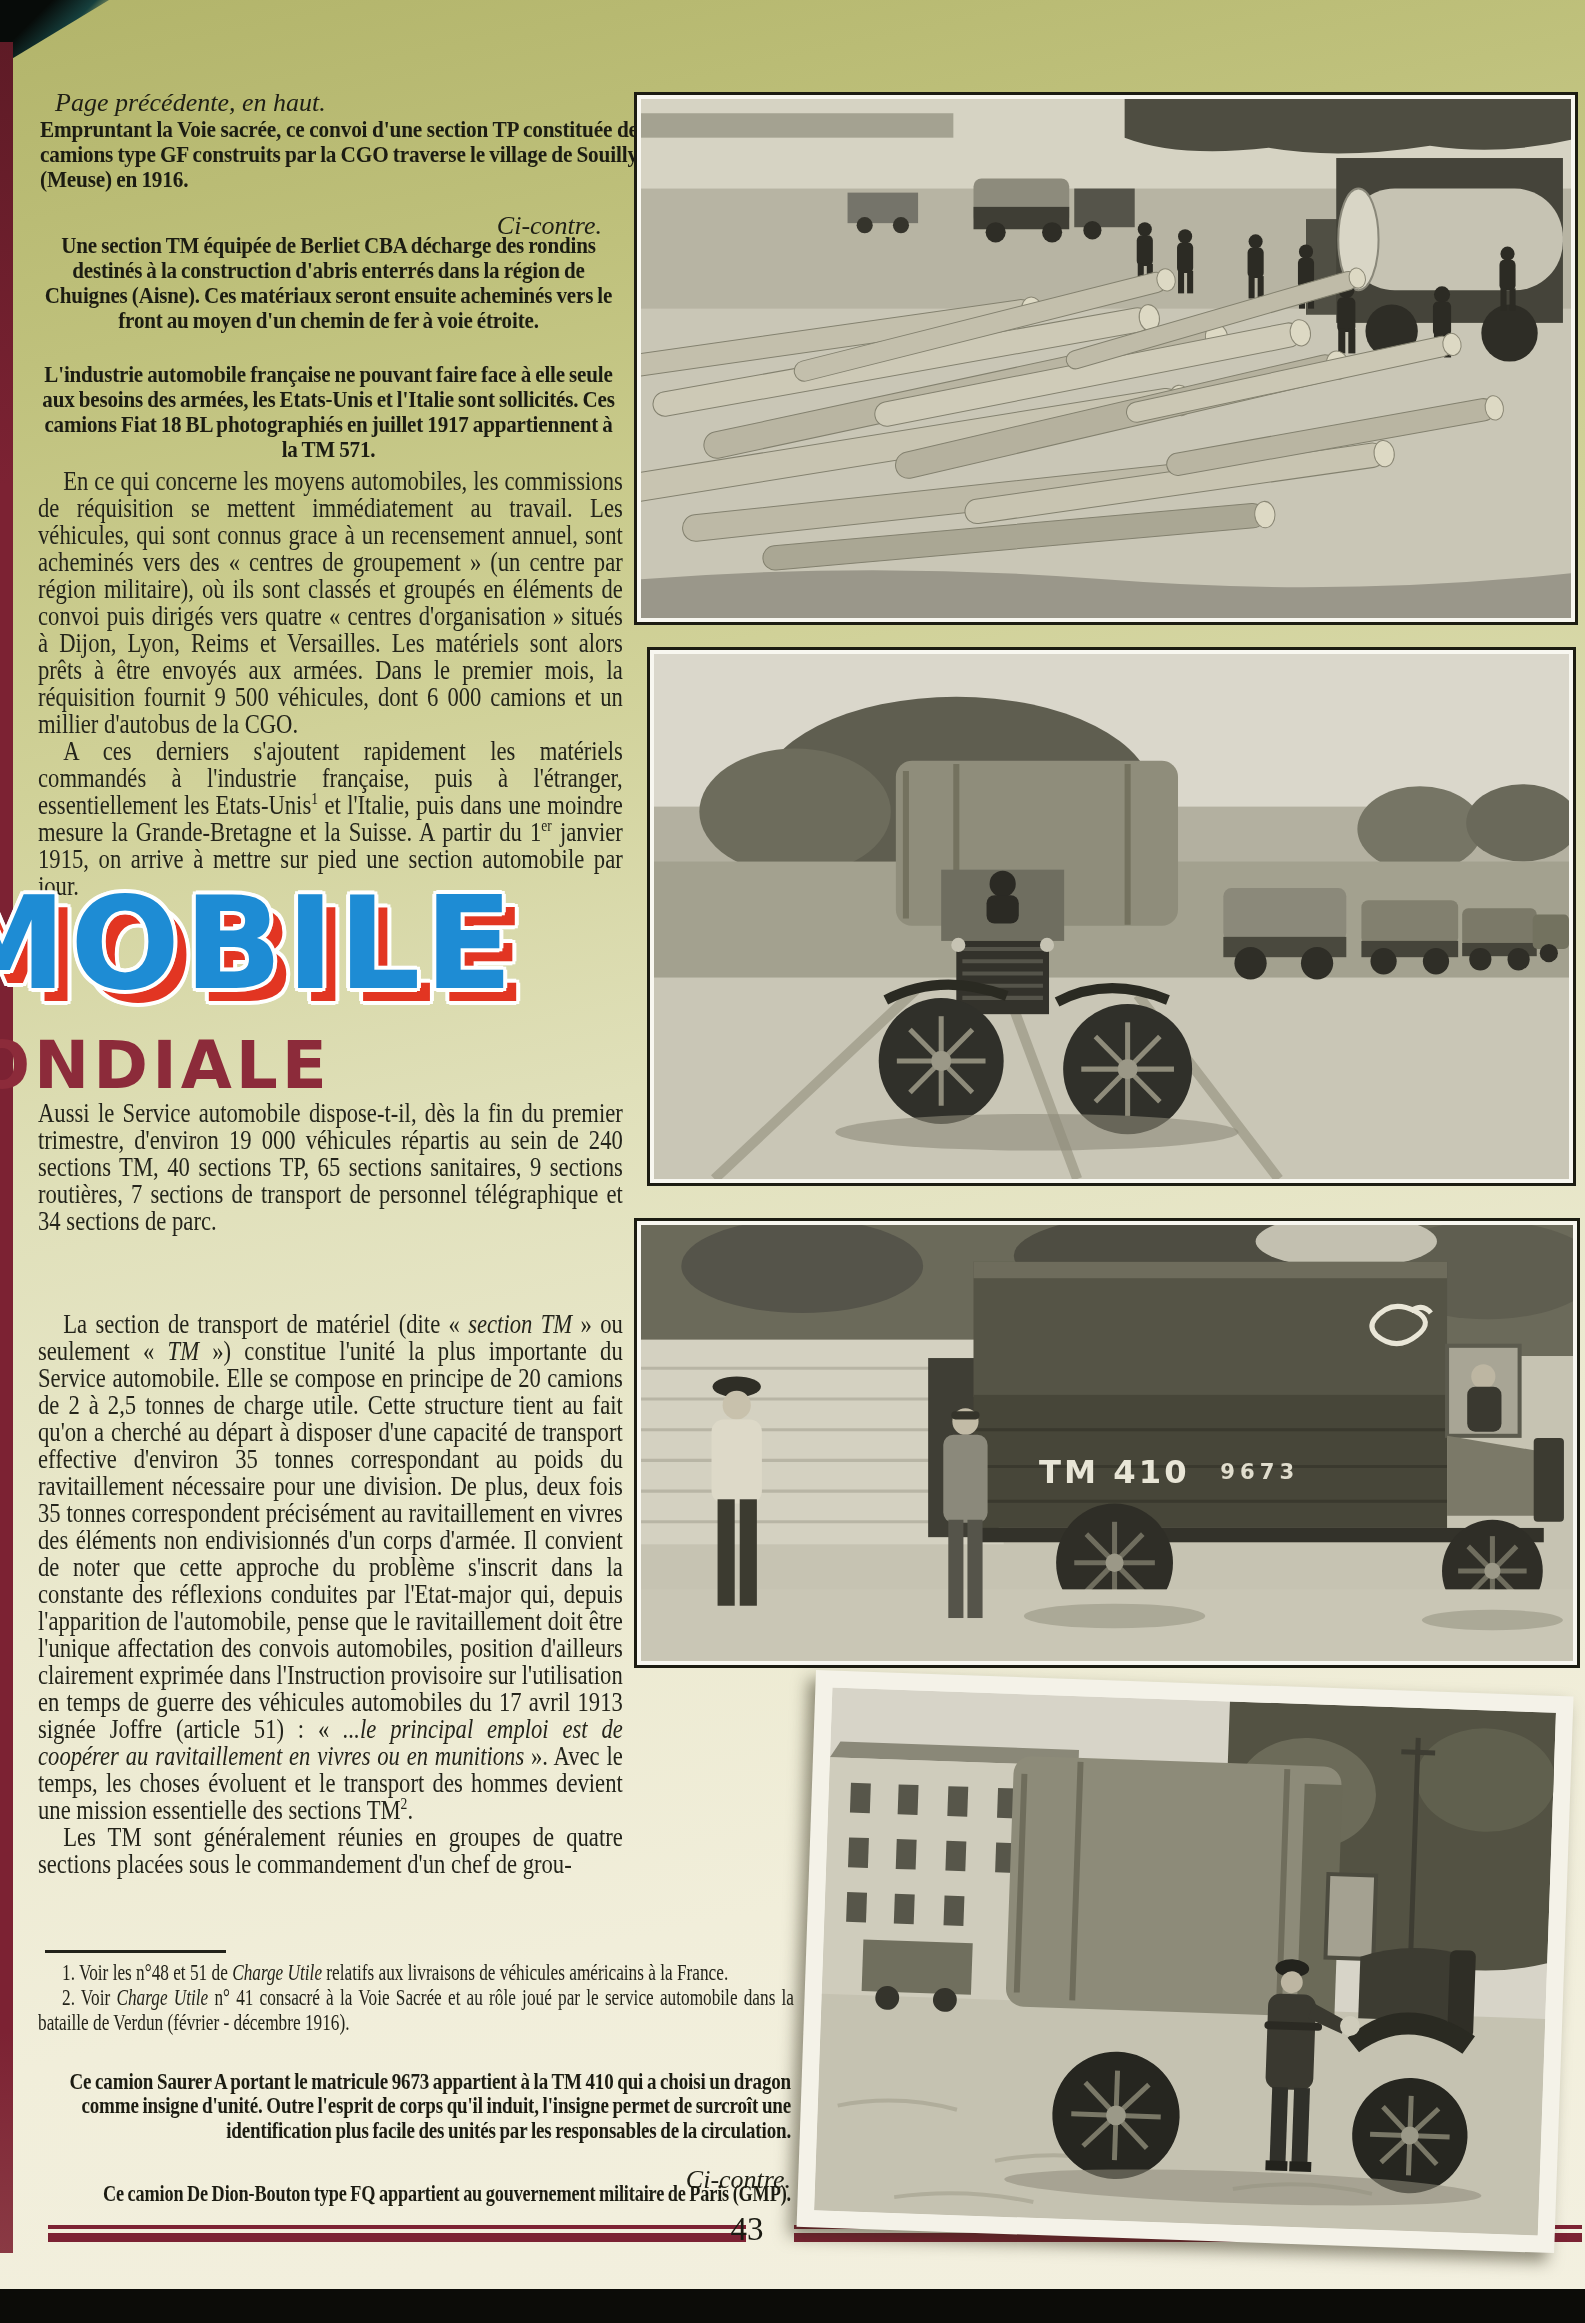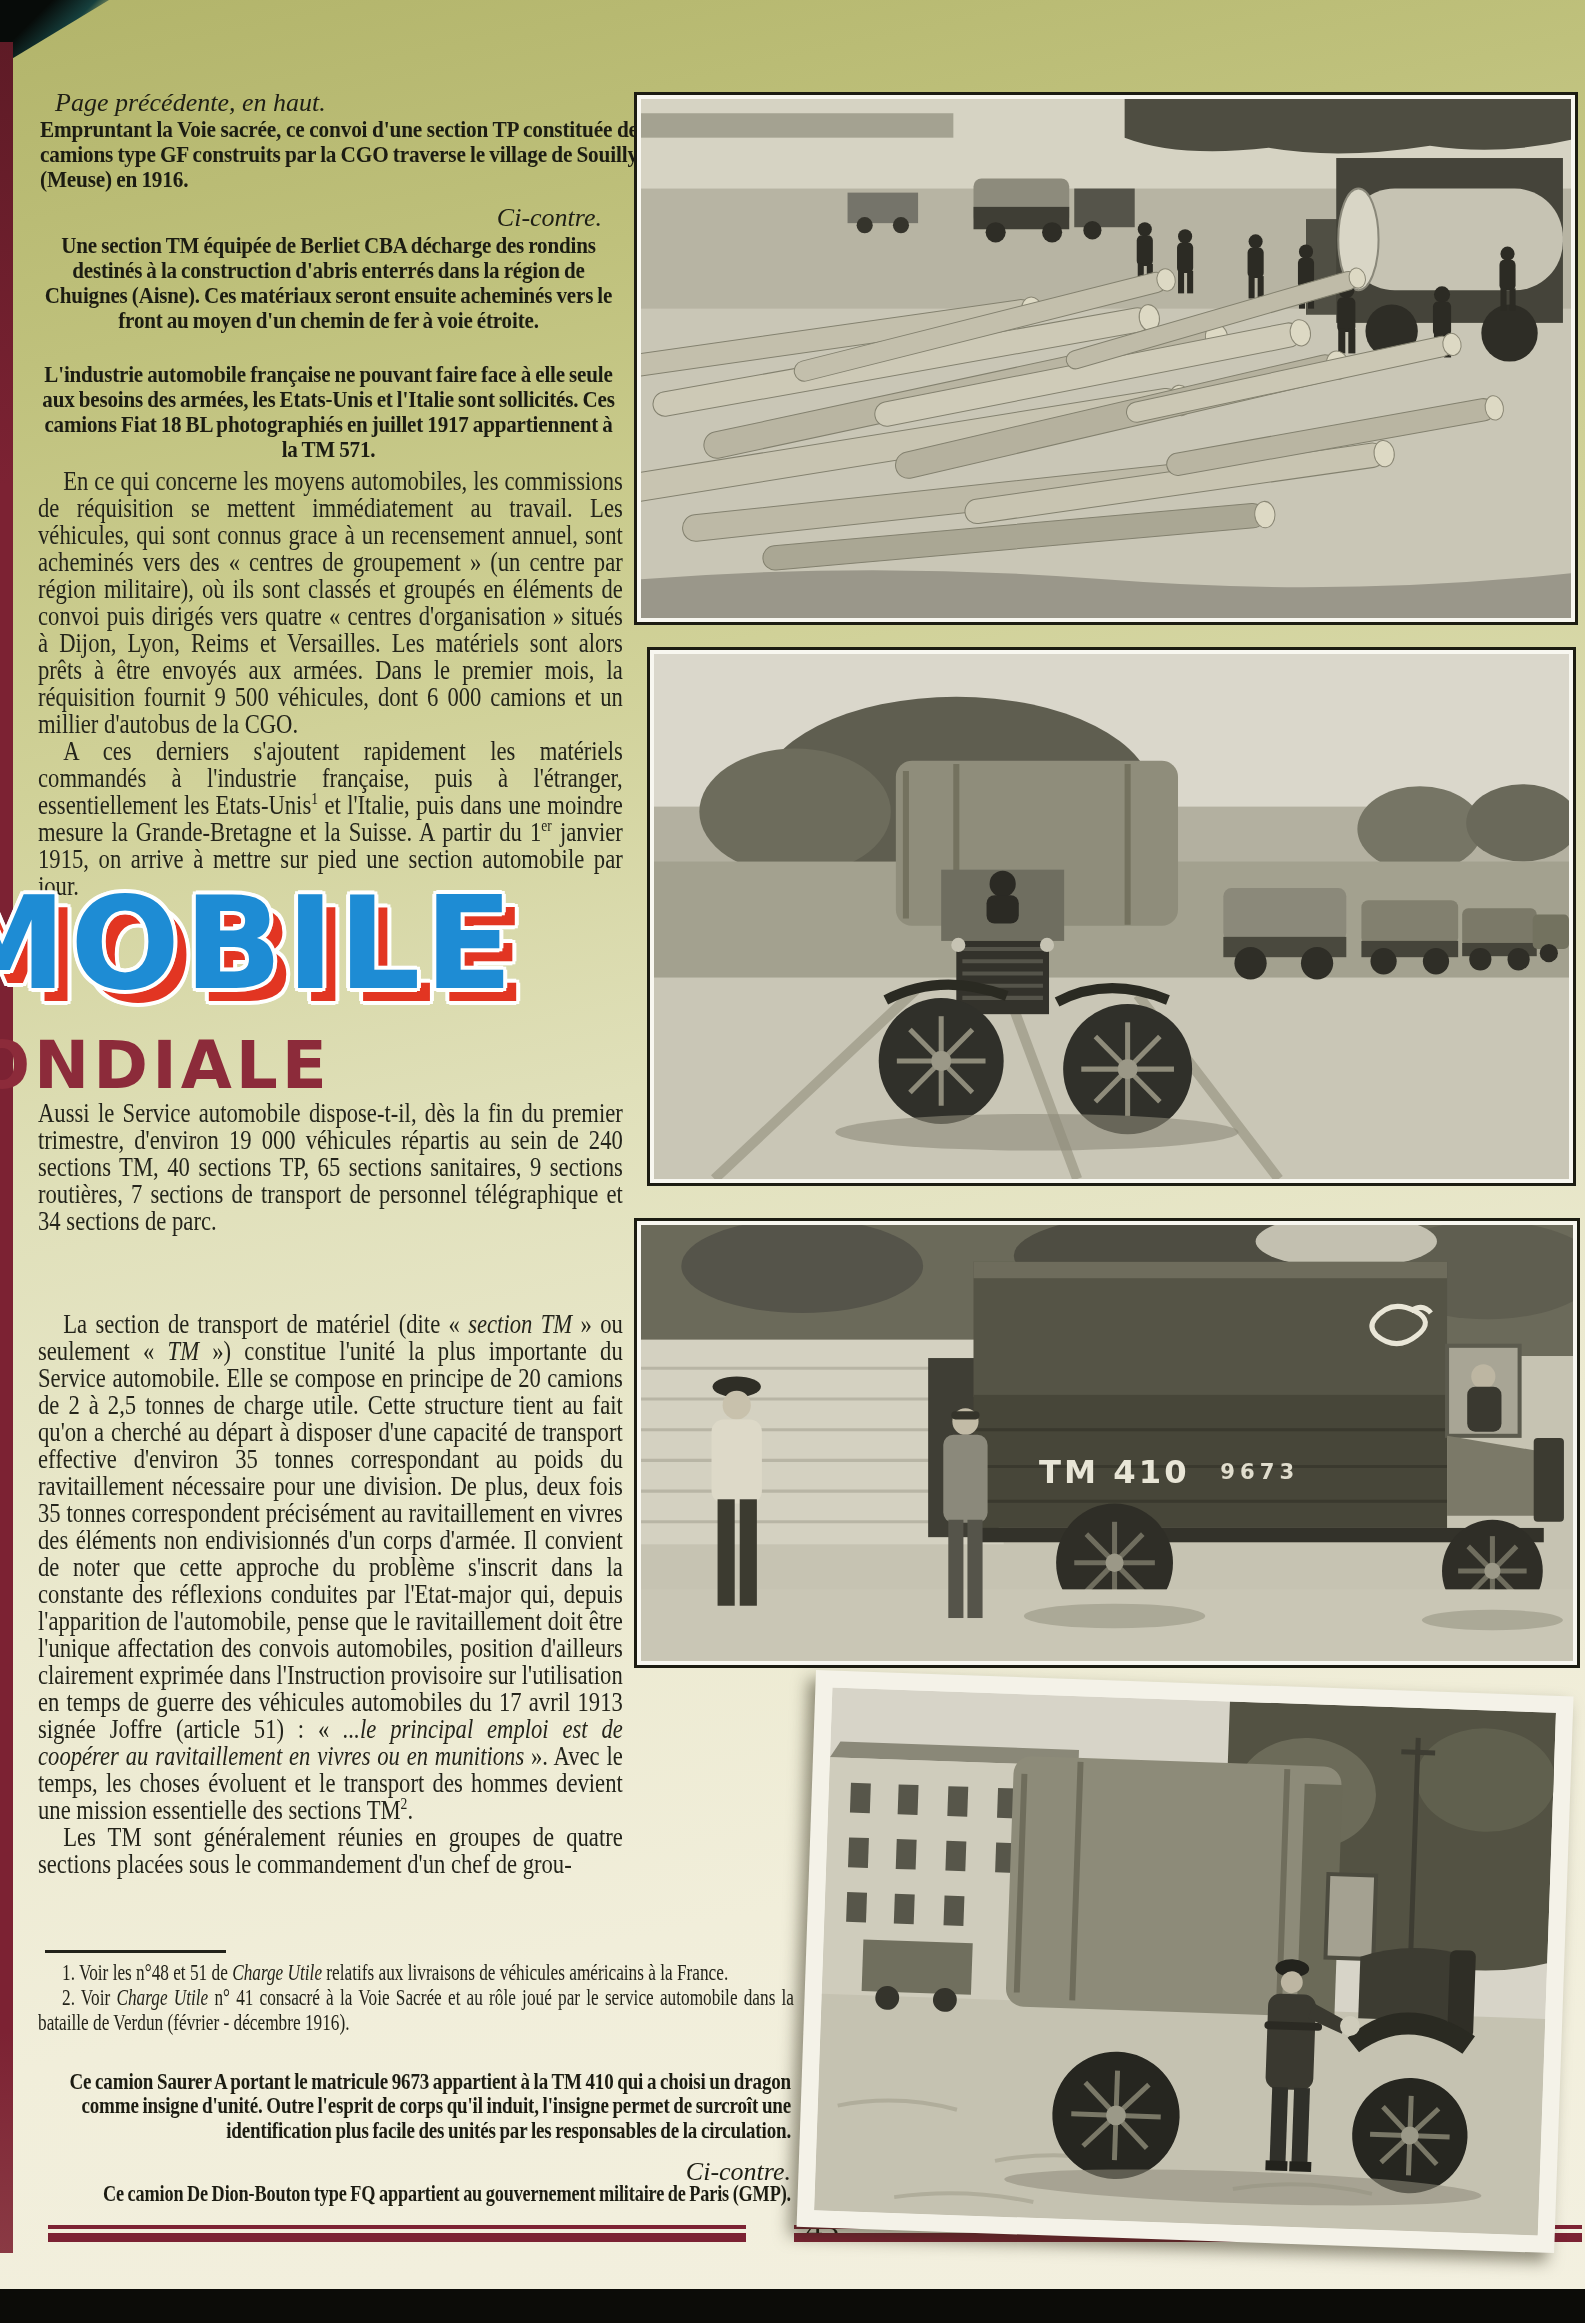--- a/index.html
+++ b/index.html
@@ -7,21 +7,21 @@
     background:linear-gradient(168deg,#b2b46a 0%,#bfc17c 14%,#d0d198 30%,#e0e0ba 46%,#ebe9cf 62%,#f1eeda 78%,#f3f0e0 100%);
     font-family:"Liberation Serif",serif;color:#23231a;}
   .corner-shadow{position:absolute;left:0;top:0;width:109px;height:66px;
     background:linear-gradient(135deg,#070b09 30%,#16403e 55%,rgba(20,60,58,0) 70%);
     clip-path:polygon(0 0,100% 0,0 100%);}
   .left-bar{position:absolute;left:0;top:42px;width:13px;height:2211px;
     background:linear-gradient(#5e1b26,#7c2233 20%,#7c2233 90%,#8a3a44);}
   .bottom-band{position:absolute;left:0;top:2289px;width:1585px;height:34px;background:#0c0c08;}
 
   .lbl{position:absolute;font-style:italic;font-size:26px;color:#1f1f15;}
-  .lbl.right{text-align:right;}
+  .lbl.right{text-align:right;margin-top:8px;}
   .cap{position:absolute;font-weight:bold;font-size:23.4px;line-height:25px;color:#1c1c12;
     letter-spacing:-0.2px;word-spacing:-1px;}
   .cap.center{text-align:center;transform:scaleX(0.9);transform-origin:50% 0;}
   .cap.justify{text-align:justify;transform:scaleX(0.91);transform-origin:0 0;}
   .cap.bottom{text-align:right;font-size:22.4px;line-height:24.4px;transform:scaleX(0.85);transform-origin:100% 0;}
   .cap.oneline{white-space:nowrap;transform:scaleX(0.78);transform-origin:100% 0;}
 
   .copy{position:absolute;left:38px;width:697px;font-size:27px;line-height:27px;
     text-align:justify;transform:scaleX(0.839);transform-origin:0 0;color:#24241b;}
   .copy p{margin:0;text-indent:30px;}
@@ -51,21 +51,21 @@
 
   .fn-divider{position:absolute;left:45px;top:1950px;width:181px;height:3px;background:#22221a;}
   .footnotes{position:absolute;left:38px;top:1960px;width:1008px;font-size:23px;line-height:25px;
     transform:scaleX(0.75);transform-origin:0 0;text-align:justify;z-index:1;}
   .footnotes p{margin:0;text-indent:32px;}
 
   .rule{position:absolute;z-index:1;}
   .rule .thin{height:4px;background:#7c2233;}
   .rule .gap{height:4px;}
   .rule .thick{height:9px;background:#7c2233;}
-  .page-number{position:absolute;left:739px;top:2211px;width:100px;text-align:right;
+  .page-number{position:absolute;left:697px;top:2211px;width:100px;text-align:center;
     font-size:33px;color:#1a1a12;z-index:1;}
 
   .z5{z-index:5;}
 </style>
 </head>
 <body>
 
 <div class="page">
 
   <div class="corner-shadow"></div>

